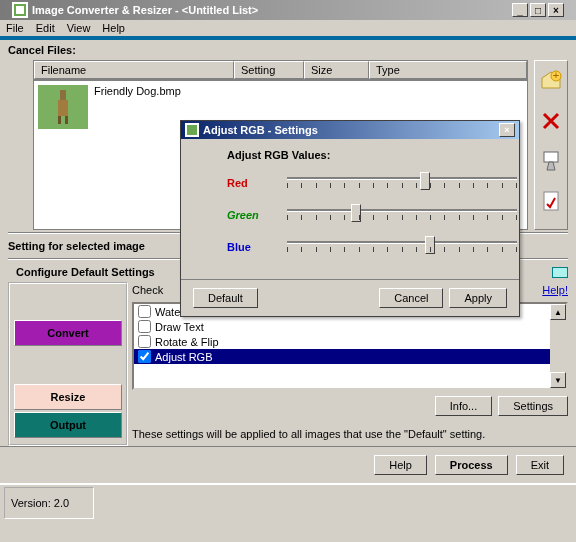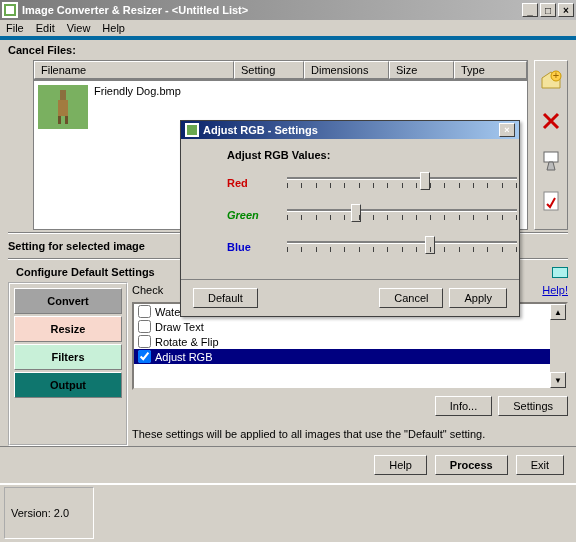--- a/index.html
+++ b/index.html
@@ -1,50 +1,50 @@
 <!DOCTYPE html>
 <html><head>
 <meta charset="utf-8">
 <style>
 * { box-sizing: border-box; font-family: Tahoma, Arial, sans-serif; font-size: 11px; }
 body { margin: 0; background: #d4d0c8; width: 576px; height: 542px; overflow: hidden; }
-.titlebar { background: linear-gradient(to right, #7a7a7a, #bdbdbd); height: 20px; display: flex; align-items: center; padding: 0 2px; }
+.titlebar { background: linear-gradient(to right, #7a7a7a, #bdbdbd); height: 20px; display: flex; align-items: center; padding: 0 12px; }
 .titlebar .icon-slot { width: 16px; height: 16px; background: #fff; margin-right: 4px; display:flex; align-items:center; justify-content:center;}
 .titlebar .title { color: #fff; font-weight: bold; flex: 1; }
 .titlebar .winbtn { width: 16px; height: 14px; background: #d4d0c8; border: 1px solid #fff; border-right-color: #404040; border-bottom-color:#404040; margin-left: 2px; display:flex; align-items:center; justify-content:center; font-family: Arial; font-size:10px; font-weight:bold;}
 .menubar { background: #d4d0c8; height: 20px; display: flex; align-items: center; gap: 12px; padding: 0 6px; border-bottom: 4px solid #0369a1;}
 .menubar span { cursor: default; }
 .section-label { font-weight: bold; padding: 4px 8px; }
 .main-area { display: flex; padding: 0 8px; gap: 6px; margin-left: 25px; }
 .file-panel { flex: 1; }
 .table-header { display: flex; background: #d4d0c8; border: 1px solid #808080; }
 .th { border: 1px solid; border-color: #fff #808080 #808080 #fff; padding: 2px 6px; }
 .file-list { background: #fff; border: 1px solid #808080; height: 150px; padding: 4px; position: relative; overflow:hidden;}
 .file-row { display: flex; align-items: flex-start; gap: 6px; }
 .thumb { width: 50px; height: 44px; background: #7ab060; display:flex; align-items:center; justify-content:center;}
 .side-icons { width: 34px; display: flex; flex-direction: column; gap: 12px; align-items:center; padding-top:4px; border:1px solid #808080; border-left-color:#fff; border-top-color:#fff; padding:6px 2px;}
 .side-icons .sbtn { width:28px; height:28px; display:flex; align-items:center; justify-content:center;}
 hr.sep { border:none; border-top:1px solid #808080; border-bottom:1px solid #fff; margin:2px 8px;}
 .config-area { display:flex; gap:4px; padding: 0 8px; }
 .tab-col { width: 120px; display:flex; flex-direction:column; border: 2px groove #fff; padding:4px;}
 .tab-btn { border:1px solid #808080; border-top-color:#fff; border-left-color:#fff; padding:6px 0; text-align:center; margin-bottom:2px; font-weight:bold;}
-.t-convert{background:#a3a3a3;} .t-resize{background:#f8d8cd;} .t-filters{background:#c8f0d8;} .t-output{background:#0f766e;}
+.t-convert{background:#a21caf;margin-top:32px;} .t-resize{background:#f8d8cd;margin-top:36px;} .t-filters{background:#c8f0d8;} .t-output{background:#0f766e;}
 .config-right { flex:1; }
 .checklist { background:#fff; border: 2px inset #d4d0c8; height: 88px; overflow:hidden; position:relative;}
 .check-row{ display:flex; align-items:center; gap:4px; padding:1px 4px;}
 .check-row.sel{ background:#000080; color:#fff;}
 .check-row input{ margin:0;}
 .vscroll{position:absolute; right:0; top:0; bottom:0; width:16px; background:#d4d0c8; display:flex; flex-direction:column;}
 .vscroll .arr{height:16px; background:#d4d0c8; border:1px solid; border-color:#fff #404040 #404040 #fff; display:flex;align-items:center;justify-content:center;font-size:8px;}
 .btn { background:#d4d0c8; border:1px solid; border-color:#fff #404040 #404040 #fff; padding:3px 14px; cursor:default;}
 .btn-row{ display:flex; justify-content:flex-end; gap:6px; padding:6px 0;}
 .hint{ padding:6px 0;}
 .bottom-btns{display:flex; justify-content:flex-end; gap:8px; padding:8px 12px; border-top:1px solid #808080; border-bottom:1px solid #fff;}
 .statusbar{display:flex; border-top:1px solid #fff; padding:2px 4px; gap:2px;}
-.status-cell{border:1px inset #fff; padding:19px 6px;}
+.status-cell{border:1px inset #fff; padding:9px 6px;}
 .help-link{color:#0000cc; text-decoration:underline;}
 .cyan-box{width:16px;height:11px;background:#aef2ee;border:1px solid #008080;}
 
 
 .dialog { position:absolute; left:180px; top:120px; width:340px; background:#d4d0c8; border:1px solid #404040; box-shadow:2px 2px 3px rgba(0,0,0,0.3);}
 .dialog .dtitle{ background:linear-gradient(to right,#0a246a,#a6caf0); color:#fff; font-weight:bold; display:flex; align-items:center; padding:2px 4px;}
 .dialog .dtitle .t{flex:1;}
 .dialog .dbody{ padding:10px 2px;margin-left:44px;}
 .dlabel{font-weight:bold; margin-bottom:10px;}
 .rgb-row{display:flex; align-items:center; margin:12px 0;}
@@ -84,21 +84,20 @@
   <span>Help</span>
 </div>
 
 <div class="section-label">Cancel Files:</div>
 
 <div class="main-area">
   <div class="file-panel">
     <div class="table-header">
       <div class="th" style="flex:0 0 200px">Filename</div>
       <div class="th" style="flex:0 0 70px">Setting</div>
-      <div class="th" style="flex:0 0 85px">Dimensions</div>
       <div class="th" style="flex:0 0 65px">Size</div>
       <div class="th" style="flex:1">Type</div>
     </div>
     <div class="file-list">
       <div class="file-row">
         <div class="thumb">
           <svg width="18" height="34">
               <rect x="6" y="0" width="6" height="10" fill="#8b6f3e"></rect>
               <rect x="4" y="10" width="10" height="16" fill="#a27b3f"></rect>
               <rect x="4" y="26" width="3" height="8" fill="#6b5029"></rect>
@@ -143,21 +142,20 @@
 
 <div style="display:flex; align-items:center; padding:0 8px;">
   <div class="config-header" style="flex:1">Configure Default Settings</div>
   <div class="cyan-box"></div>
 </div>
 
 <div class="config-area">
   <div class="tab-col">
     <div class="tab-btn t-convert">Convert</div>
     <div class="tab-btn t-resize">Resize</div>
-    <div class="tab-btn t-filters">Filters</div>
     <div class="tab-btn t-output">Output</div>
   </div>
   <div class="config-right">
     <div class="check-top">
       <span>Check</span>
       <span style="flex:1"></span>
       <span class="help-link">Help!</span>
     </div>
     <div class="checklist">
       <div class="check-row">

